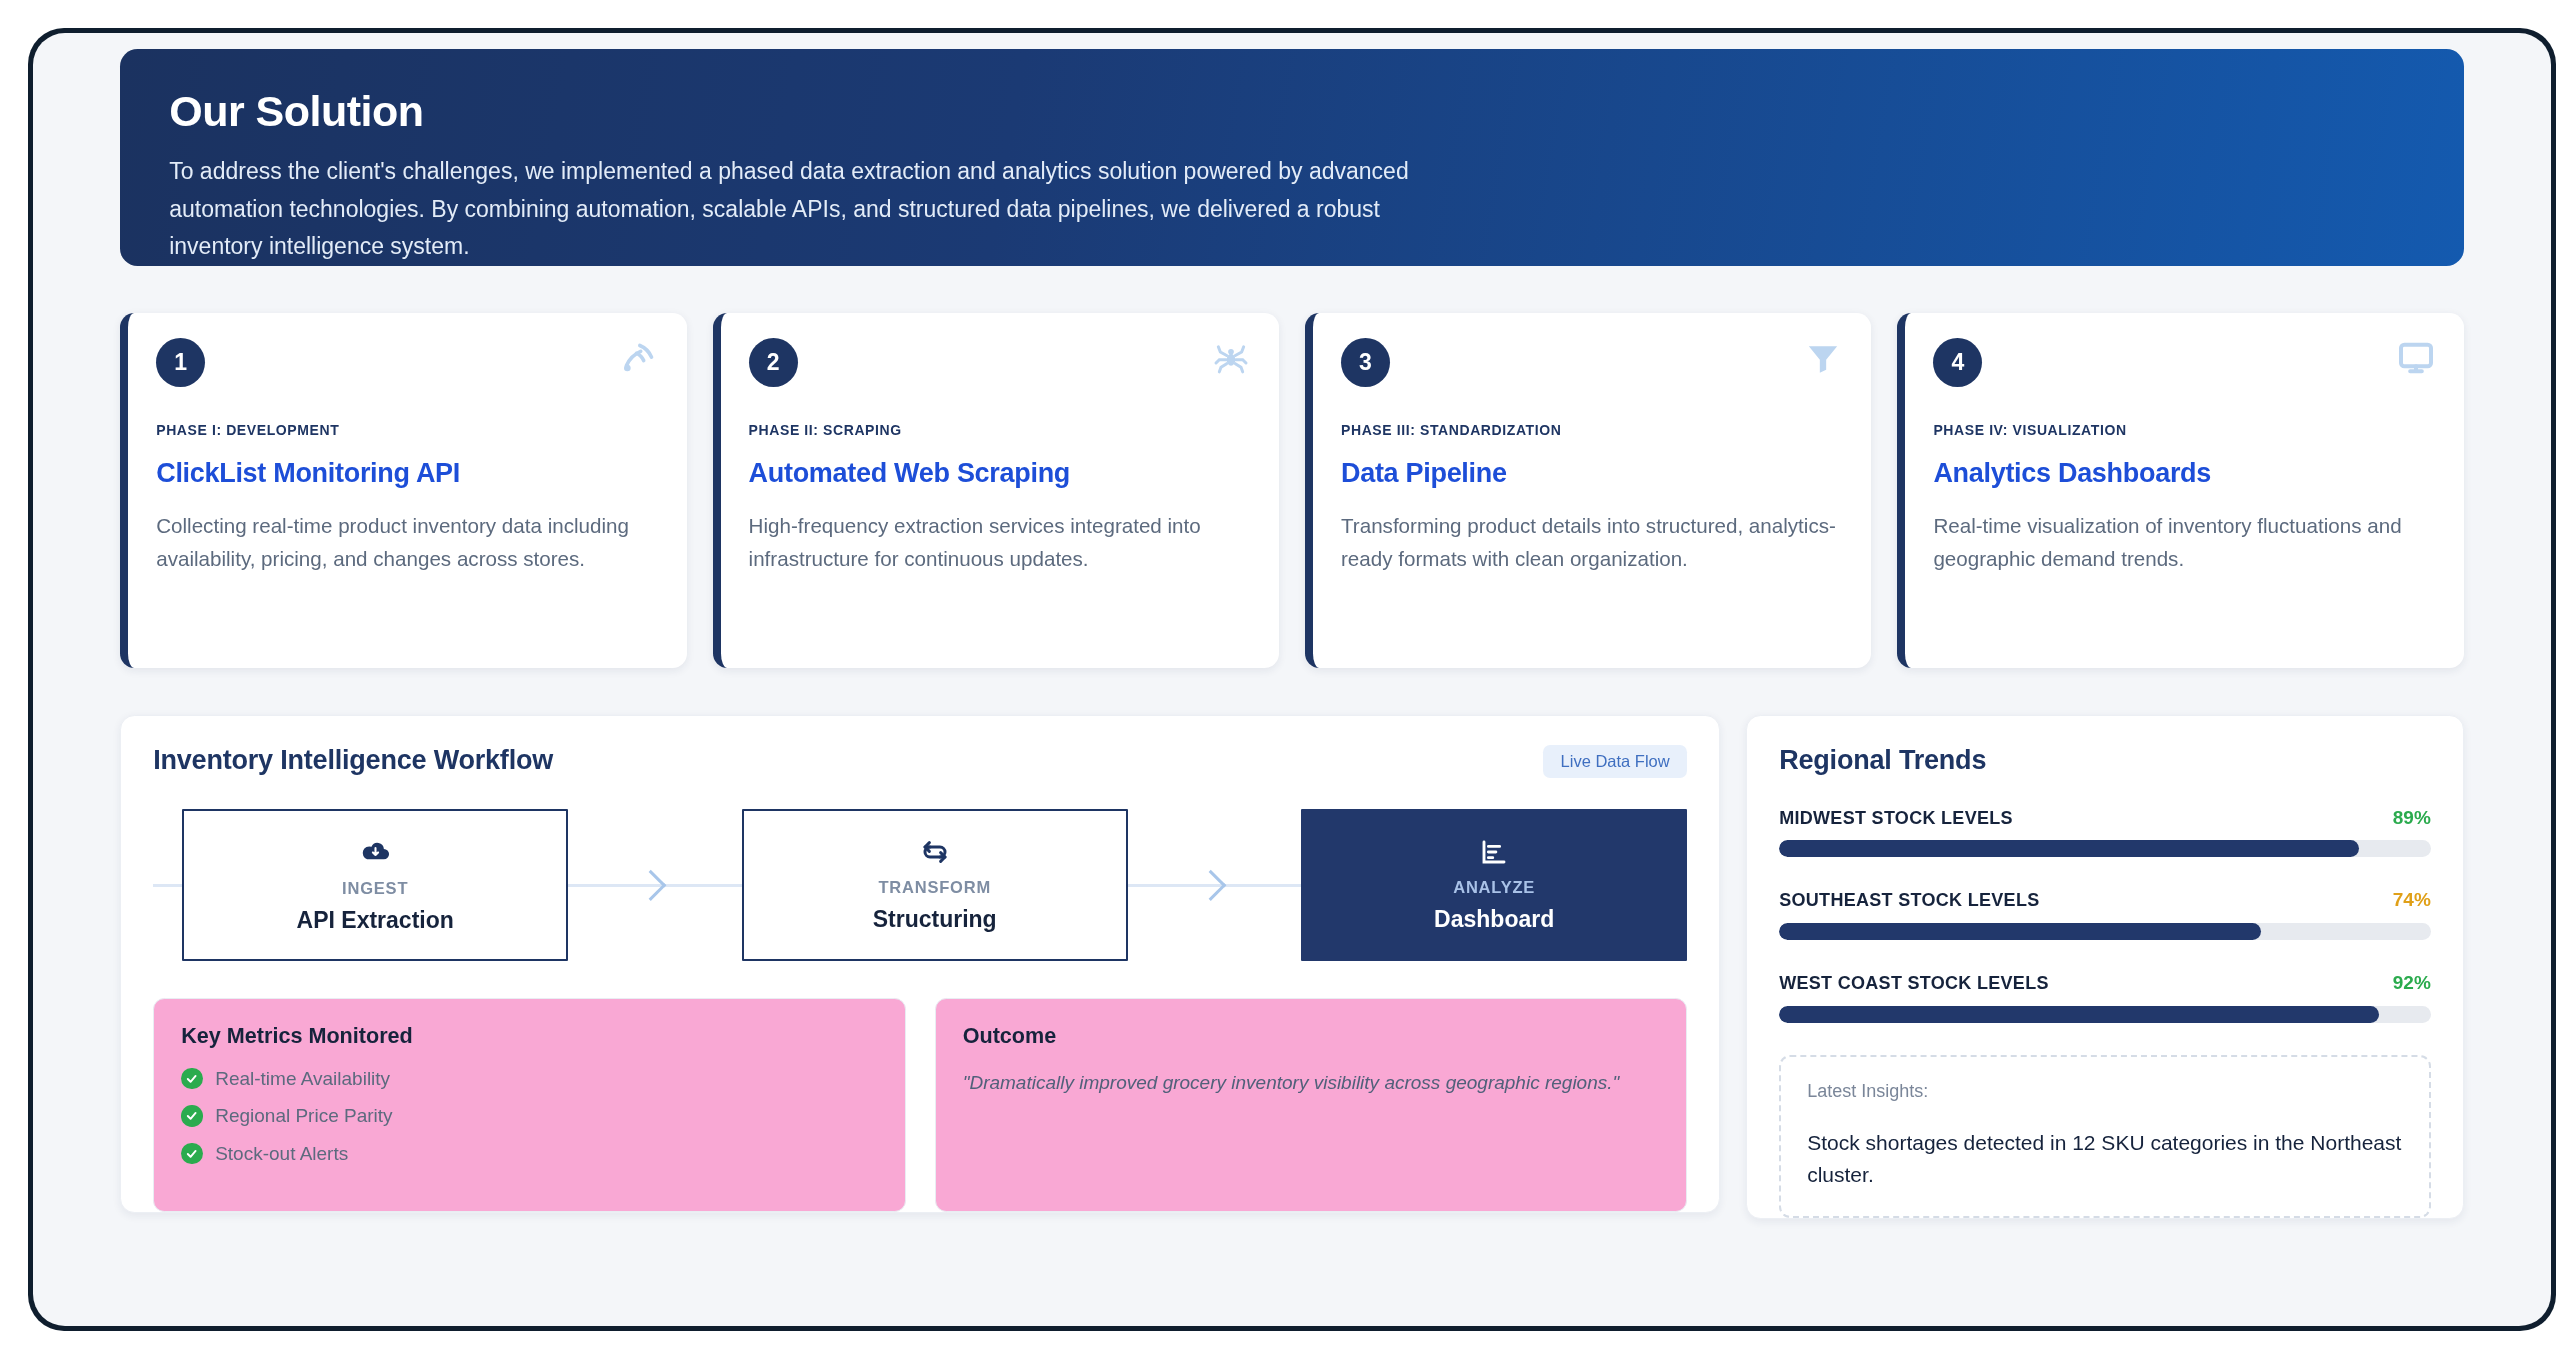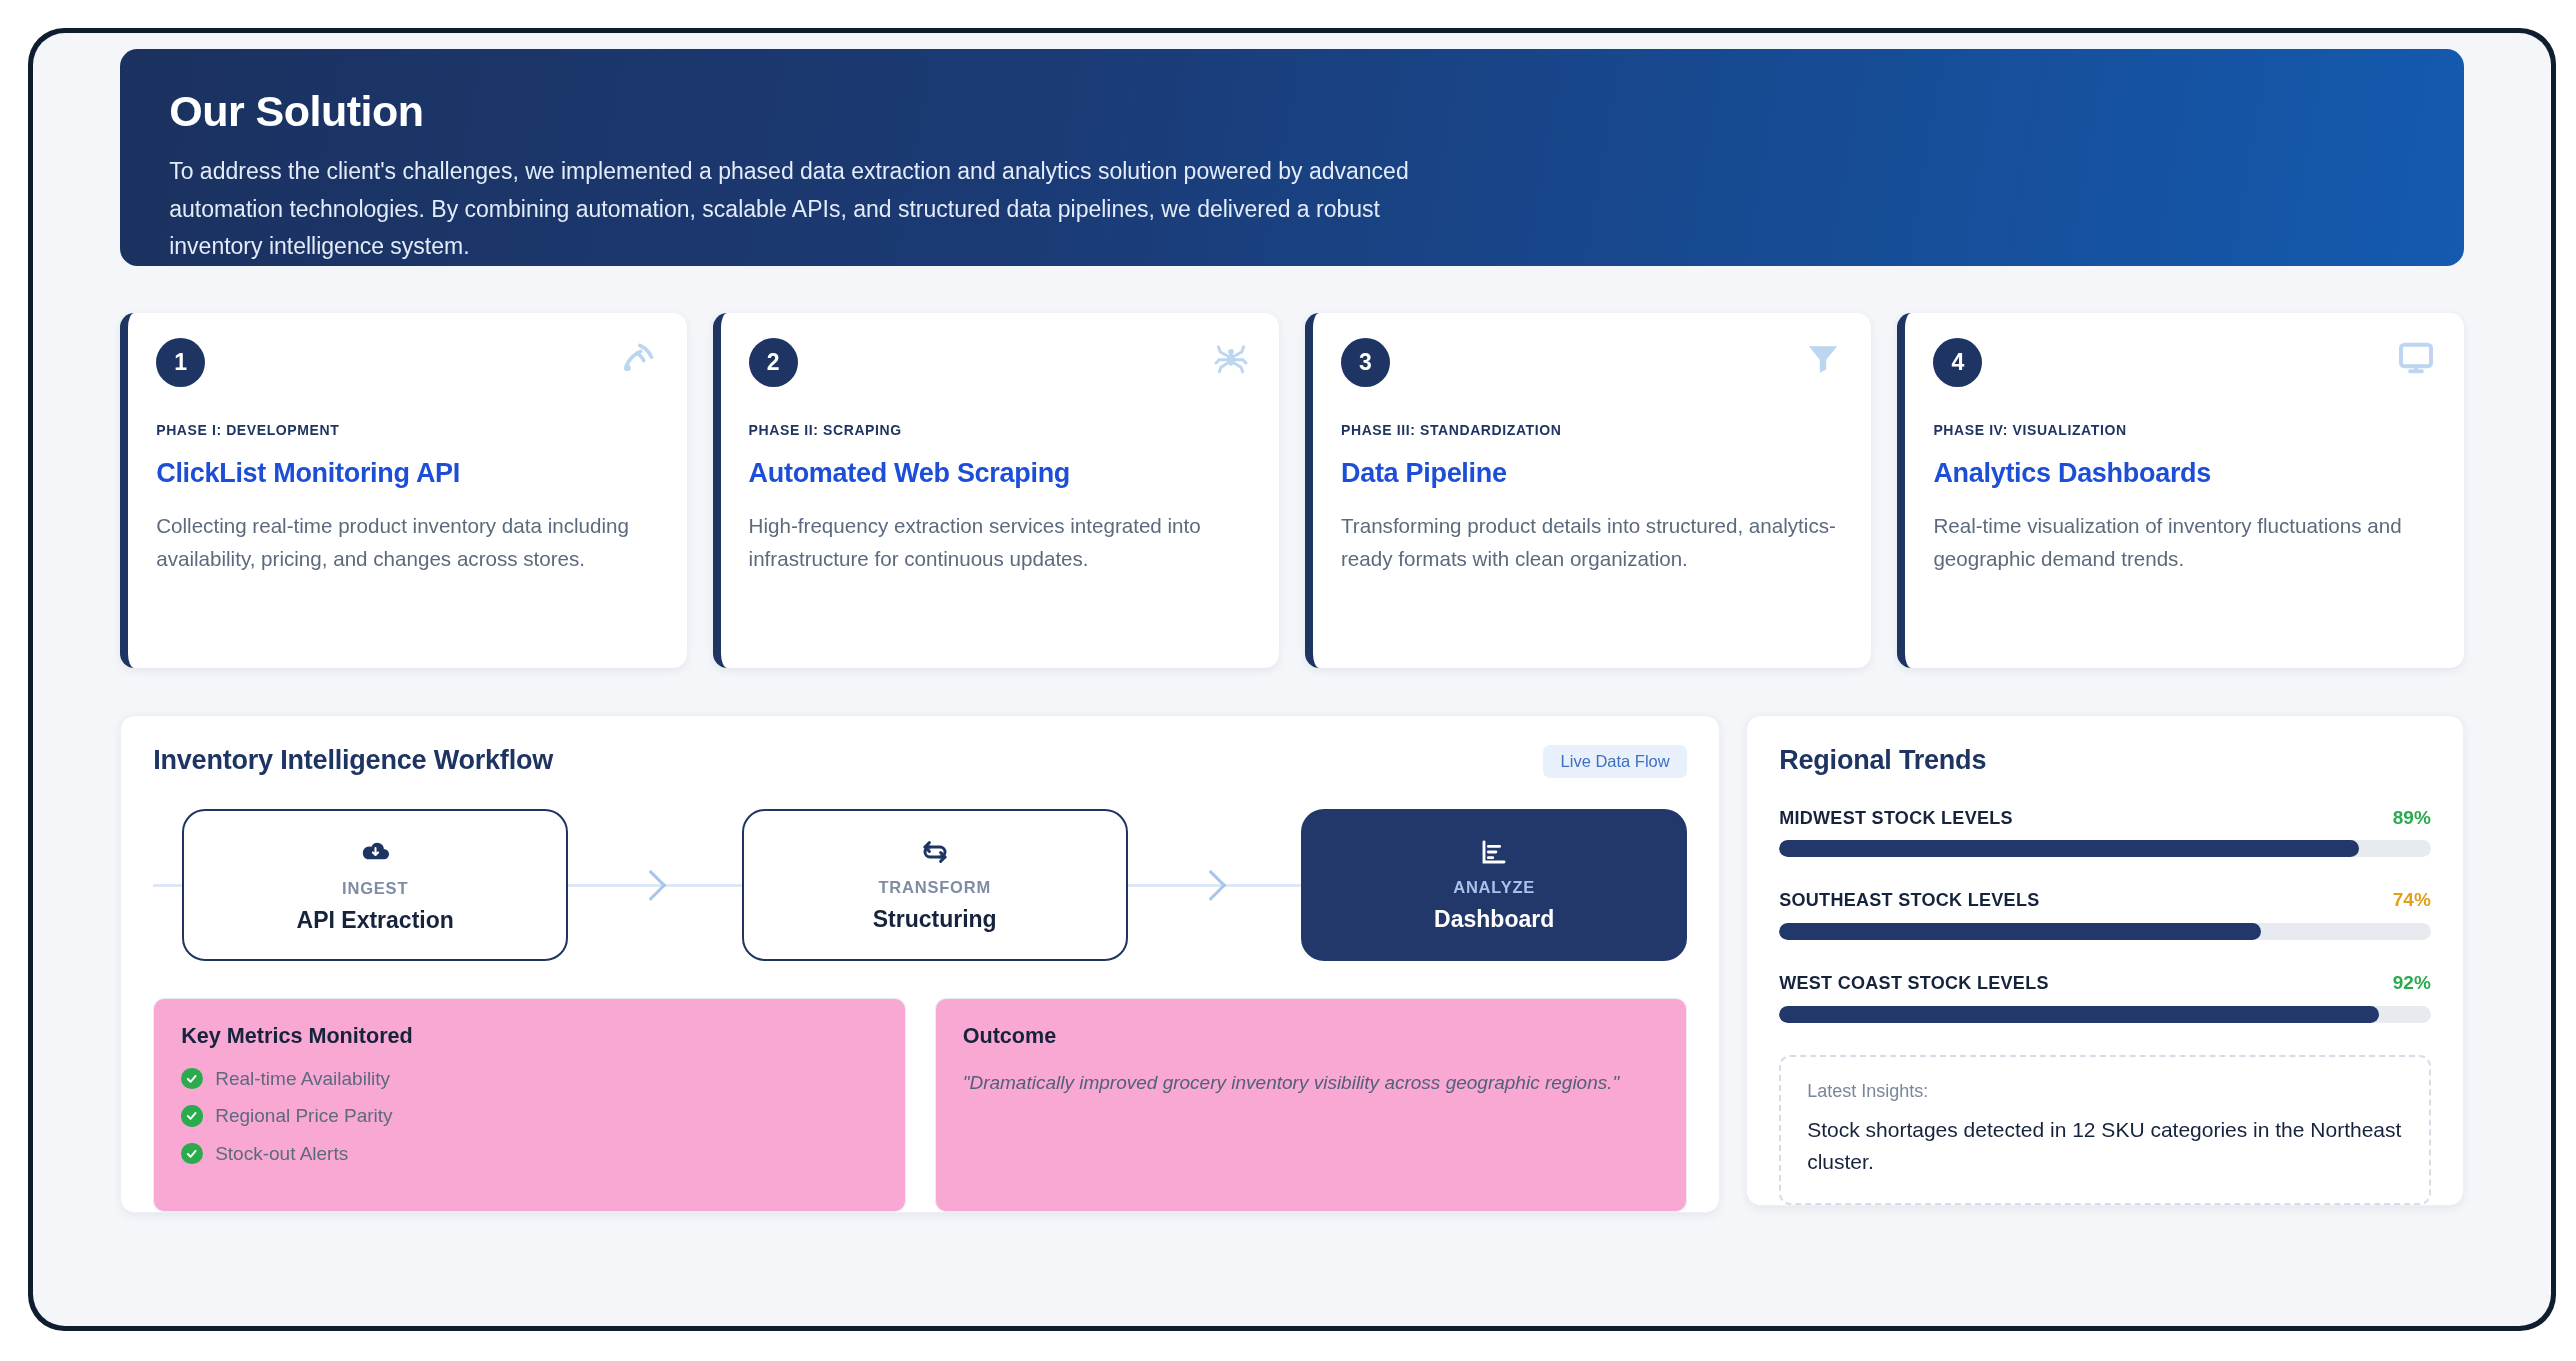--- a/index.html
+++ b/index.html
@@ -153,21 +153,21 @@
   
   .flow{
     display:flex;
     align-items:center;
     margin-bottom:37px;
   }
   .flow-node{
     width:386px;
     height:152px;
     border:2.6px solid #1e3563;
-    border-radius:23px;
+    border-radius:1px;
     background:#ffffff;
     display:flex;
     flex-direction:column;
     align-items:center;
     justify-content:center;
     gap:9.3px;
   }
   .flow-node.active{
     background:#22386b;
     border-color:#22386b;
@@ -283,21 +283,21 @@
   }
   .insight-box{
     margin-top:15.5px;
     border:2.1px dashed #d5dce6;
     border-radius:11.3px;
     padding:24px 26px 26px 26px;
   }
   .insight-kicker{
     font-size:18px;
     color:#7a8699;
-    margin-bottom:12px;
+    margin-bottom:25px;
   }
   .insight-text{
     font-size:21px;
     line-height:1.5;
     color:#16233c;
   }
 </style>
 </head>
 <body>
 

